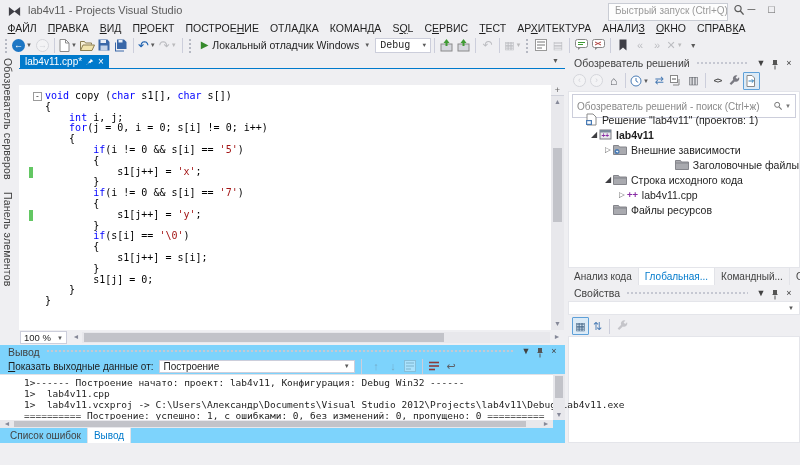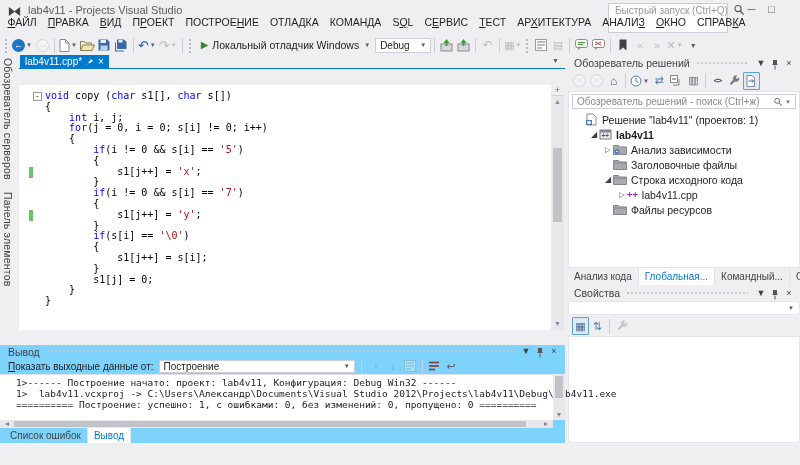--- a/index.html
+++ b/index.html
@@ -7,28 +7,28 @@
   #root{position:relative;width:800px;height:465px;margin:0 auto;background:#EFEFF2;
         font-family:"Liberation Sans",sans-serif;font-size:11px;color:#1E1E1E;overflow:hidden;
         -webkit-font-smoothing:antialiased}
   .abs{position:absolute}
   svg{display:block}
 
   
   .titlebar{left:0;top:0;width:800px;height:22px}
   .vslogo{left:7px;top:4px}
   .title-text{left:28px;top:4px;color:#5B5B5B;font-size:11px;white-space:nowrap}
-  .qlbox{left:608px;top:3px;width:120px;height:30px;background:#FDFDFD;border:1px solid #C9CCD4;
+  .qlbox{left:608px;top:3px;width:120px;height:18px;background:#FDFDFD;border:1px solid #C9CCD4;
          color:#9A9A9A;font-size:10px;line-height:12px;padding:1px 0 0 6px;white-space:nowrap;overflow:hidden}
   .qlsearch{left:733px;top:4px}
   .wbtn{top:0;width:19px;height:20px;text-align:center;line-height:19px;color:#5A5A5A;font-size:11px;cursor:default}
   .wbtn.mn{left:742px}.wbtn.mx{left:762px}.wbtn.cl{left:782px}
 
   
-  .menubar{left:2px;top:16px;height:13px;display:flex;align-items:flex-start}
+  .menubar{left:2px;top:22px;height:13px;display:flex;align-items:flex-start}
   .mi{padding:0 5.5px;font-size:10.5px;line-height:13px;color:#1E1E1E;white-space:nowrap}
   .mi u{text-decoration:underline}
 
   
   .maintoolbar{left:0;top:35px;width:800px;height:20px;display:flex;align-items:center;padding-left:2px}
   .tgrip{width:5px;height:15px;margin:0 2px;
          background-image:radial-gradient(circle,#B6B9C3 1px,transparent 1.2px);background-size:4px 4px}
   .tbtn{height:18px;min-width:17px;display:flex;align-items:center;justify-content:center;position:relative;padding:0 1px}
   .tbtn.dis{opacity:.35}
   .tsep{width:1px;height:15px;background:#CCCEDB;margin:0 3px}
@@ -79,21 +79,21 @@
   .zoomcombo .cArr{margin-left:auto;font-size:6px;color:#5A5A5A}
 
   
   .panel-head{display:flex;align-items:center;font-size:10.5px;color:#424242;height:16px;padding:0 4px 0 6px;white-space:nowrap}
   .pgrip{flex:1;height:5px;margin:0 6px;
          background-image:radial-gradient(circle,#C6C8D2 .9px,transparent 1px);background-size:4px 4px}
   .hbtn{width:14px;text-align:center;color:#424242;font-size:9px;line-height:16px}
   .se{left:568px;top:55px;width:232px;height:230px}
   .se-toolbar{position:absolute;left:0;top:16px;width:232px;height:19px;display:flex;align-items:center;padding-left:3px}
   .se-body{position:absolute;left:0;top:36px;width:232px;height:177px;background:#fff;border:1px solid #E4E5EA}
-  .se-search{position:absolute;left:3px;top:2px;width:224px;height:15px;background:#fff;border:1px solid #CCCEDB;
+  .se-search{position:absolute;left:3px;top:2px;width:224px;height:24px;background:#fff;border:1px solid #CCCEDB;
              display:flex;align-items:center;font-size:10px;color:#8A8A8A;padding:0 4px;white-space:nowrap;overflow:hidden}
   .se-search .mg{margin-left:auto;display:flex;align-items:center;gap:2px}
   .tree{position:absolute;left:0;top:20px;width:230px}
   .trow{height:15px;display:flex;align-items:center;font-size:10.5px;color:#1E1E1E;white-space:nowrap}
   .texp{width:10px;font-size:7.5px;color:#646465;text-align:center;flex:none}
   .texp.open{color:#3E3E42;font-size:8px}
   .tico{flex:none;margin-right:4px;display:flex;align-items:center}
   .tlabel.b{font-weight:bold}
   .se-tabs{position:absolute;left:0;top:213px;width:232px;height:17px;display:flex;align-items:stretch}
   .btab{padding:0 6px;display:flex;align-items:center;font-size:10px;color:#424242;border-right:1px solid #E2E3E8;white-space:nowrap}
@@ -106,21 +106,21 @@
   .props-toolbar{position:absolute;left:0;top:31px;width:232px;height:20px;display:flex;align-items:center;padding-left:4px}
   .boxed{border:1px solid #5EA0D8;background:#DCEBF7;border-radius:1px}
   .props-body{position:absolute;left:0;top:51px;width:232px;height:107px;background:#fff;border:1px solid #E4E5EA}
 
   
   .output{left:0;top:345px;width:565px;height:98px;background:#7dd3fc}
   .out-toolbar{position:absolute;left:0;top:13px;width:565px;height:16px;display:flex;align-items:center;padding-left:8px}
   .ulfirst::first-letter{text-decoration:underline}
   .out-label{font-size:10px;color:#1E1E1E;white-space:nowrap}
   .out-combo{margin-left:5px;width:196px;height:13px}
-  .out-body{position:absolute;left:0;top:29px;width:553px;height:46px;background:#fff;border-top:1px solid #E0E1E6;padding:2px 0 0 8px}
+  .out-body{position:absolute;left:0;top:29px;width:553px;height:46px;background:#fff;border-top:1px solid #E0E1E6;padding:2px 0 0 16px}
   .oline{font-family:"DejaVu Sans Mono",monospace;font-size:9.5px;line-height:11px;white-space:pre;color:#1E1E1E;padding-left:8px}
   .out-vscroll{position:absolute;left:553px;top:29px;width:12px;height:46px;background:#E8E8EC}
   .out-hscroll{position:absolute;left:0;top:75px;width:553px;height:8px;background:#E8E8EC}
   .out-tabs{position:absolute;left:0;top:83px;width:565px;height:15px;display:flex;padding-left:4px}
 
   
   .statusbar{left:0;top:466px;width:800px;height:22px;background:#be185d;color:#fff}
   .scell{position:absolute;top:0;height:22px;line-height:22px;font-size:10.5px;color:#fff;white-space:nowrap}
   .sgrip{position:absolute;right:2px;bottom:2px;width:10px;height:10px;
          background-image:repeating-linear-gradient(135deg,transparent 0 2px,#7FB6E0 2px 3.5px)}
@@ -212,21 +212,21 @@
         <span style="color:#5C5F66;font-size:13px;line-height:13px">↷</span>
         <span class="drop">▼</span>
       </span>
       <span class="tsep"></span>
       <span class="tgrip"></span>
       <span class="startdbg">
         <span class="play">▶</span>
         <span>Локальный отладчик Windows</span>
         <span class="drop">▼</span>
       </span>
-      <span class="combo" style="width: 56px;">
+      <span class="combo" style="width: 56px; font-family: Liberation Mono, monospace;">
         <span>Debug</span>
         <span class="cArr">▼</span>
       </span>
       <span class="tsep"></span>
       <span class="tbtn">
         <svg width="13" height="13" viewBox="0 0 13 13">
           <rect x="1" y="5" width="11" height="7" fill="#D6D8DE" stroke="#8A8A8A"></rect>
           <path d="M6.5 0l3 4h-2v3h-2V4h-2z" fill="#3E9B33"></path>
         </svg>
       </span>
@@ -335,20 +335,31 @@
         <div class="cl"><span class="p">}</span></div>
       </div>
 
     <div class="abs vscroll">
       <div class="vsplit">+</div>
       <div class="sbarr" style="left:0;top:12px;width:13px">▲</div>
       <div class="sbthumb" style="left:2px;top:63px;width:9px;height:74px"></div>
       <div class="sbarr" style="left:0;top:234px;width:13px">▼</div>
     </div>
 
+    <div class="abs bottomrow">
+      <div class="zoomcombo">
+        <span>100 %</span>
+        <span class="cArr">▼</span>
+      </div>
+      <div class="sbarr" style="left:52px;top:2px;width:10px">◄</div>
+      <div class="abs sb" style="left:63px;top:2px;width:468px;height:11px">
+        <div class="sbthumb" style="left:2px;top:1px;width:360px;height:9px"></div>
+      </div>
+      <div class="sbarr" style="left:533px;top:2px;width:10px">►</div>
+    </div>
   </div>
 
   <div class="abs se">
     <div class="panel-head">
       <span>Обозреватель решений</span>
       <span class="pgrip"></span>
       <span class="hbtn">▼</span>
       <span class="hbtn">
           <svg width="8" height="10" viewBox="0 0 8 10" style="margin:3px auto 0">
             <path d="M2 0h4v4l1 1H1l1-1z" fill="#555"></path>
@@ -440,23 +451,23 @@
           </div>
           <div class="trow" style="padding-left: 34px;">
             <span class="texp">▷</span>
             <span class="tico">
               <svg width="14" height="11" viewBox="0 0 14 11">
                 <path d="M.5 1.5h5l1 1.5h7v7.5H.5z" fill="#A9AAAF" stroke="#84858B"></path>
                 <circle cx="4" cy="7.5" r="2.5" fill="#4A7CB5"></circle>
                 <path d="M3 7.5h2m-.8-.8l.8.8-.8.8" stroke="#fff" fill="none" stroke-width=".8"></path>
               </svg>
             </span>
-            <span class="tlabel">Анализ зависимости</span>
+            <span class="tlabel">Внешние зависимости</span>
           </div>
-          <div class="trow" style="padding-left: 34px;">
+          <div class="trow" style="padding-left: 34px; justify-content: flex-end;">
             <span class="texp"></span>
             <span class="tico">
               <svg width="14" height="11" viewBox="0 0 14 11">
                 <path d="M.5 1.5h5l1 1.5h7v7.5H.5z" fill="#A9AAAF" stroke="#84858B"></path>
                 <path d="M.5 4h13" stroke="#84858B"></path>
               </svg>
             </span>
             <span class="tlabel">Заголовочные файлы</span>
           </div>
           <div class="trow" style="padding-left: 34px;">
@@ -572,20 +583,21 @@
               <line x1="1" y1="9.5" x2="7" y2="9.5" stroke="#8B3A3A" stroke-width="1.6"></line>
             </svg>
           </span>
           <span class="tbtn">
             <span style="color:#5C5F66;font-size:11px;line-height:11px">↩</span>
           </span>
         </span>
     </div>
     <div class="out-body" id="outlines">
         <div class="oline">1&gt;------ Построение начато: проект: lab4v11, Конфигурация: Debug Win32 ------</div>
+        <div class="oline">1&gt;  lab4v11.cpp</div>
         <div class="oline">1&gt;  lab4v11.vcxproj -&gt; C:\Users\Александр\Documents\Visual Studio 2012\Projects\lab4v11\Debug\lab4v11.exe</div>
         <div class="oline">========== Построение: успешно: 1, с ошибками: 0, без изменений: 0, пропущено: 0 ==========</div>
       </div>
     <div class="out-vscroll">
       <div class="sbthumb" style="left:2px;top:2px;width:8px;height:22px"></div>
       <div class="sbarr" style="left:0;bottom:0;width:12px">▼</div>
     </div>
     <div class="out-hscroll">
       <div class="sbarr" style="left:2px;top:0;width:10px;line-height:8px">◄</div>
       <div class="sbthumb" style="left:14px;top:1px;width:512px;height:6px"></div>

